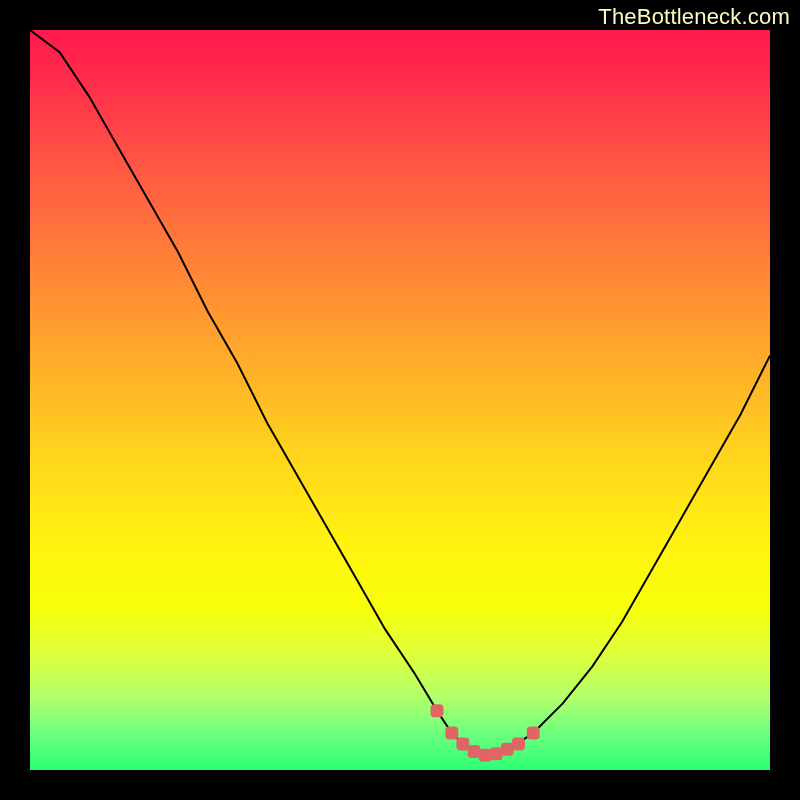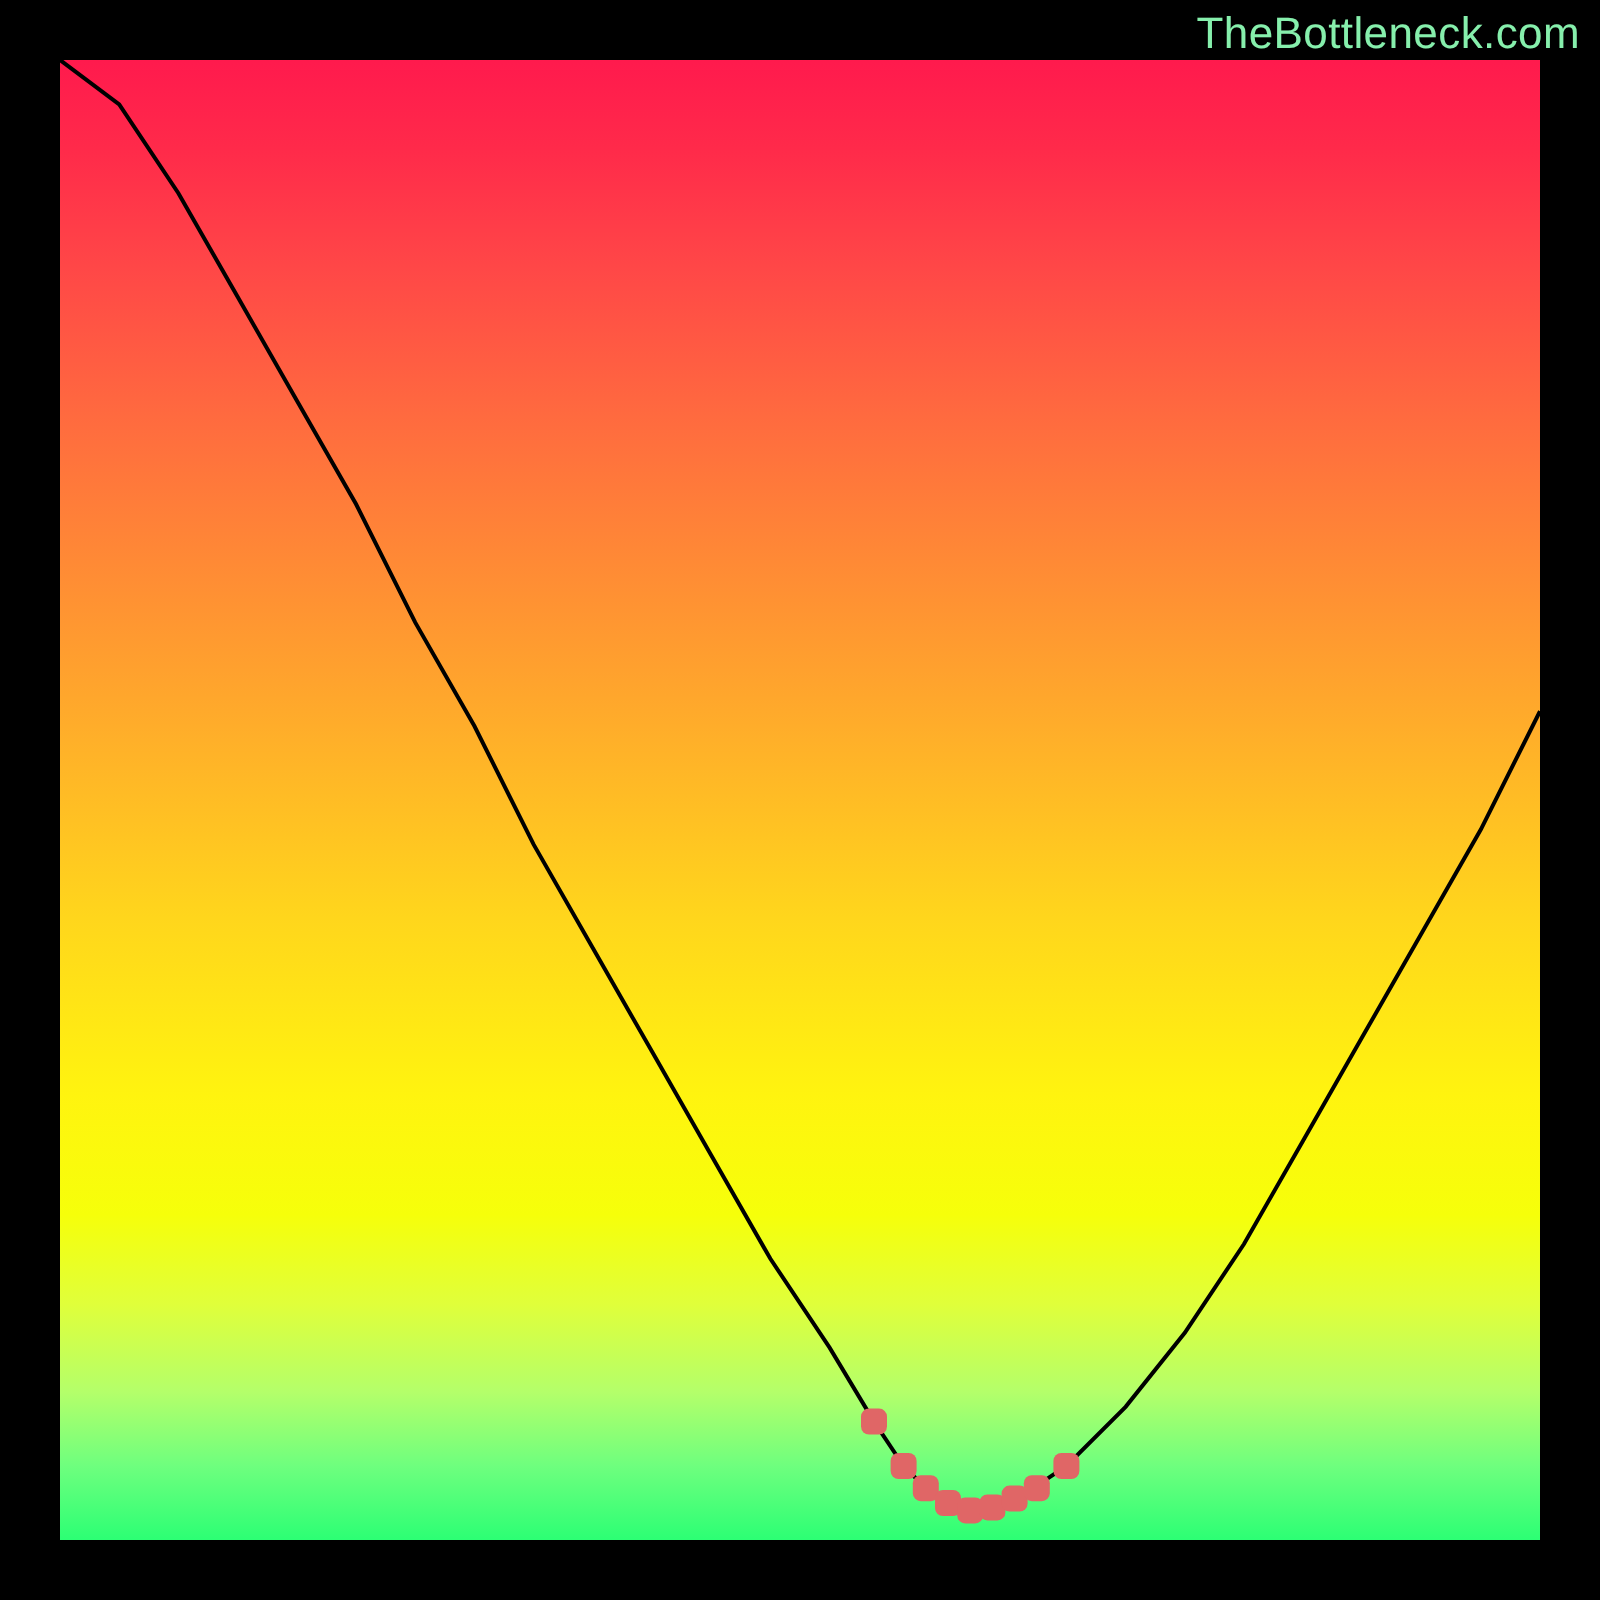--- a/index.html
+++ b/index.html
@@ -38,21 +38,21 @@
       #b4ff6a 90%,
       #6eff7e 95%,
       #2cff74 100%);
   }
   .watermark {
     position: absolute;
     top: 4px;
     right: 10px;
     font-family: Arial, Helvetica, sans-serif;
     font-size: 22px;
-    color: #86efac;
+    color: #fef9c3;
     letter-spacing: 0.2px;
     user-select: none;
   }
   svg.curve {
     position: absolute;
     left: 0;
     top: 0;
     width: 740px;
     height: 740px;
     pointer-events: none;

